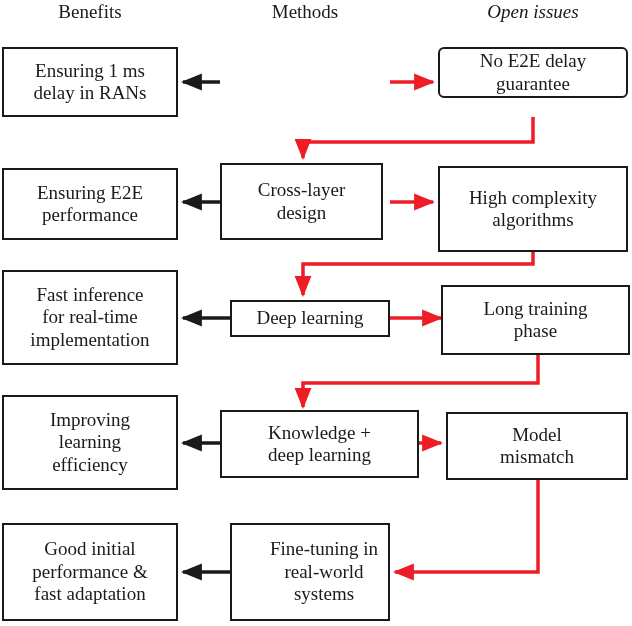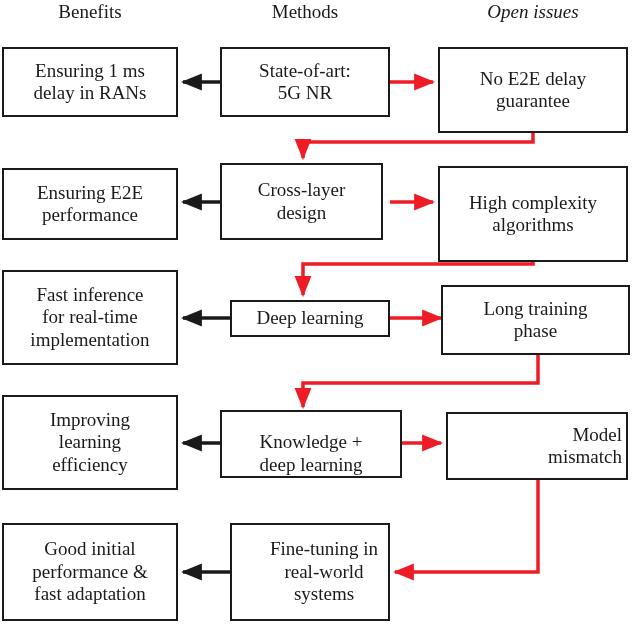--- a/index.html
+++ b/index.html
@@ -89,54 +89,51 @@
       <path d="M 533 117 L 533 142 L 303 142 L 303 158" marker-end="url(#ah-red)"></path>
       <path d="M 533 240 L 533 264 L 303 264 L 303 295" marker-end="url(#ah-red)"></path>
       <path d="M 538 355 L 538 383 L 303 383 L 303 407" marker-end="url(#ah-red)"></path>
       <path d="M 538 480 L 538 572 L 395 572" marker-end="url(#ah-red)"></path>
     </g>
   </svg>
 
   <div class="node" style="left:2px;   top:47px;  width:176px; height:70px;justify-content:flex-end;">
     <span>Ensuring 1 ms<br>delay in RANs</span>
   </div>
-  <div class="node" style="left:220px; top:47px;  width:170px; height:70px;">
-    <span>State-of-art:<br>5G NR</span>
-  </div>
-  <div class="node" style="left:438px; top:47px;  width:190px; height:86px;">
+  <div class="node" style="left:438px; top:47px;  width:190px; height:51px;border-radius:6px;">
     <span>No E2E delay<br>guarantee</span>
   </div>
 
   <div class="node" style="left:2px;   top:168px; width:176px; height:72px;">
     <span>Ensuring E2E<br>performance</span>
   </div>
   <div class="node" style="left:220px; top:163px; width:163px; height:77px;">
     <span>Cross-layer<br>design</span>
   </div>
-  <div class="node" style="left:438px; top:166px; width:190px; height:96px;">
+  <div class="node" style="left:438px; top:166px; width:190px; height:86px;">
     <span>High complexity<br>algorithms</span>
   </div>
 
   <div class="node" style="left:2px;   top:270px; width:176px; height:95px;">
     <span>Fast inference<br>for real-time<br>implementation</span>
   </div>
   <div class="node" style="left:230px; top:300px; width:160px; height:37px;">
     <span>Deep learning</span>
   </div>
   <div class="node" style="left:441px; top:285px; width:189px; height:70px;">
     <span>Long training<br>phase</span>
   </div>
 
   <div class="node" style="left:2px;   top:395px; width:176px; height:95px;">
     <span>Improving<br>learning<br>efficiency</span>
   </div>
-  <div class="node" style="left:220px; top:410px; width:182px; height:68px;align-items:flex-end;">
+  <div class="node" style="left:220px; top:410px; width:199px; height:68px;">
     <span>Knowledge +<br>deep learning</span>
   </div>
-  <div class="node" style="left:446px; top:412px; width:182px; height:68px;text-align:right;">
+  <div class="node" style="left:446px; top:412px; width:182px; height:68px;">
     <span>Model<br>mismatch</span>
   </div>
 
   <div class="node" style="left:2px;   top:523px; width:176px; height:98px;">
     <span>Good initial<br>performance &amp;<br>fast adaptation</span>
   </div>
   <div class="node" style="left:230px; top:523px; width:160px; height:98px;padding-left:32px;">
     <span>Fine-tuning in<br>real-world<br>systems</span>
   </div>
 

